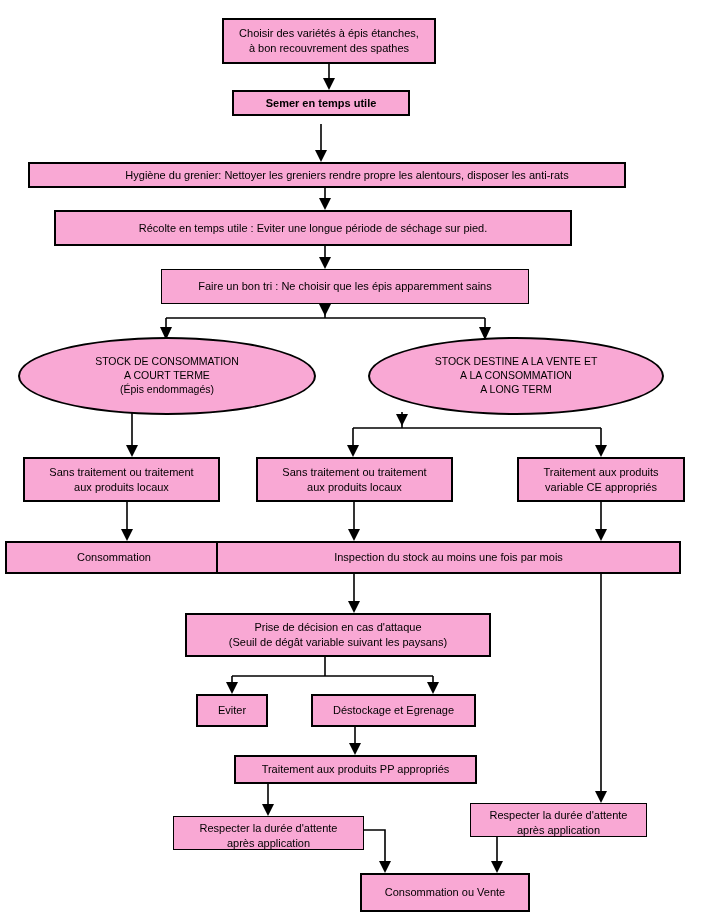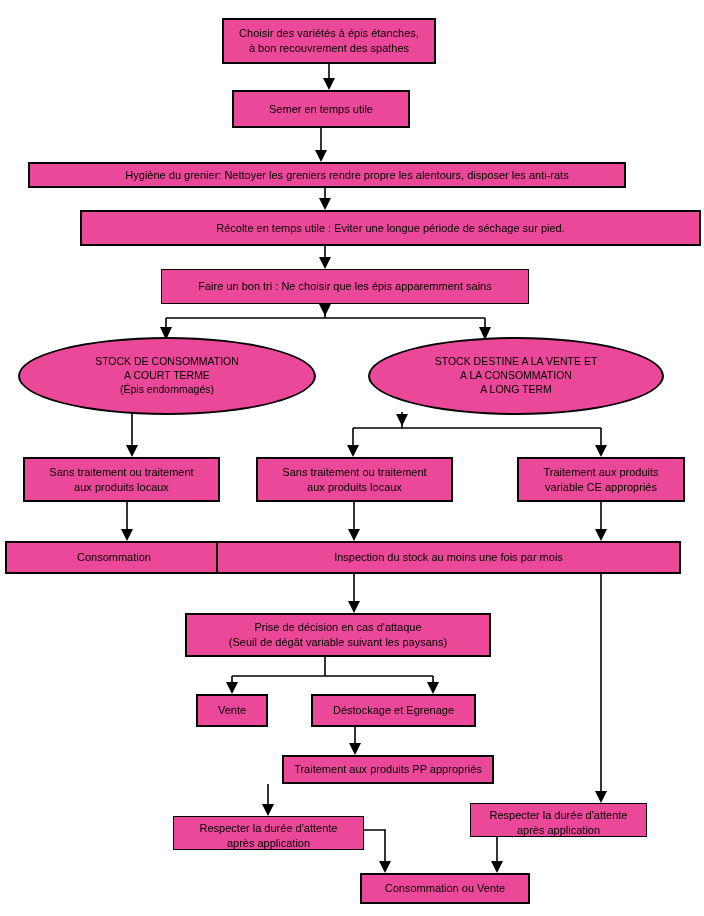--- a/index.html
+++ b/index.html
@@ -19,21 +19,21 @@
     background: #ffffff;
     overflow: hidden;
   }
   .node {
     position: absolute;
     box-sizing: border-box;
     display: flex;
     align-items: center;
     justify-content: center;
     text-align: center;
-    background: #ec4899;
+    background: #f9a8d4;
     color: #000000;
     line-height: 1.32;
     overflow: hidden;
   }
   .node.box {
     border: 2px solid #000000;
   }
   .node.box.thin {
     border-width: 1px;
   }
@@ -138,29 +138,29 @@
 
     <line x1="497" y1="837" x2="497" y2="865"></line>
     <polygon class="head" points="497,873 491,861 503,861"></polygon>
   </svg>
 
   <div class="node box fs11" style="left:222px;top:18px;width:214px;height:46px;">
     <span class="txt">Choisir des variétés à épis étanches,
 à bon recouvrement des spathes</span>
   </div>
 
-  <div class="node box fs11" style="left:232px;top:90px;width:178px;height:38px;">
+  <div class="node box fs11" style="left:232px;top:90px;width:178px;height:26px;font-weight:bold;">
     <span class="txt">Semer en temps utile</span>
   </div>
 
   <div class="node box fs11 clip-top" style="left:28px;top:162px;width:598px;height:26px;padding-left:40px;">
     <span class="txt">Hygiène du grenier: Nettoyer les greniers rendre propre les alentours, disposer les  anti-rats</span>
   </div>
 
-  <div class="node box fs11" style="left:80px;top:210px;width:621px;height:36px;">
+  <div class="node box fs11" style="left:54px;top:210px;width:518px;height:36px;">
     <span class="txt">Récolte en temps utile : Eviter une longue période de séchage sur pied.</span>
   </div>
 
   <div class="node box thin fs11" style="left:161px;top:269px;width:368px;height:35px;">
     <span class="txt">Faire un bon tri : Ne choisir que les épis apparemment sains</span>
   </div>
 
   <div class="node ellipse fs10" style="left:18px;top:337px;width:298px;height:78px;">
     <span class="txt">STOCK DE CONSOMMATION
 A COURT TERME
@@ -195,38 +195,38 @@
   <div class="node box fs11" style="left:216px;top:541px;width:465px;height:33px;">
     <span class="txt">Inspection du stock au moins une fois par mois</span>
   </div>
 
   <div class="node box fs11" style="left:185px;top:613px;width:306px;height:44px;">
     <span class="txt">Prise de décision en cas d'attaque
 (Seuil de dégât variable suivant les paysans)</span>
   </div>
 
   <div class="node box fs11" style="left:196px;top:694px;width:72px;height:33px;">
-    <span class="txt">Vente</span>
+    <span class="txt">Eviter</span>
   </div>
 
   <div class="node box fs11" style="left:292px;top:694px;width:165px;height:33px;margin-left:19px;">
     <span class="txt">Déstockage et Egrenage</span>
   </div>
 
-  <div class="node box fs11" style="left:234px;top:755px;width:212px;height:29px;margin-left:48px;">
+  <div class="node box fs11" style="left:234px;top:755px;width:243px;height:29px;">
     <span class="txt">Traitement aux produits PP appropriés</span>
   </div>
 
   <div class="node box thin fs11 clip-top" style="left:173px;top:816px;width:191px;height:34px;">
     <span class="txt">Respecter la durée d'attente
 après application</span>
   </div>
 
   <div class="node box thin fs11 clip-top" style="left:470px;top:803px;width:177px;height:34px;">
     <span class="txt">Respecter la durée d'attente
 après application</span>
   </div>
 
-  <div class="node box fs11" style="left:360px;top:873px;width:170px;height:31px;">
+  <div class="node box fs11" style="left:360px;top:873px;width:170px;height:39px;">
     <span class="txt">Consommation ou Vente</span>
   </div>
 
 </div>
 
 </body></html>

